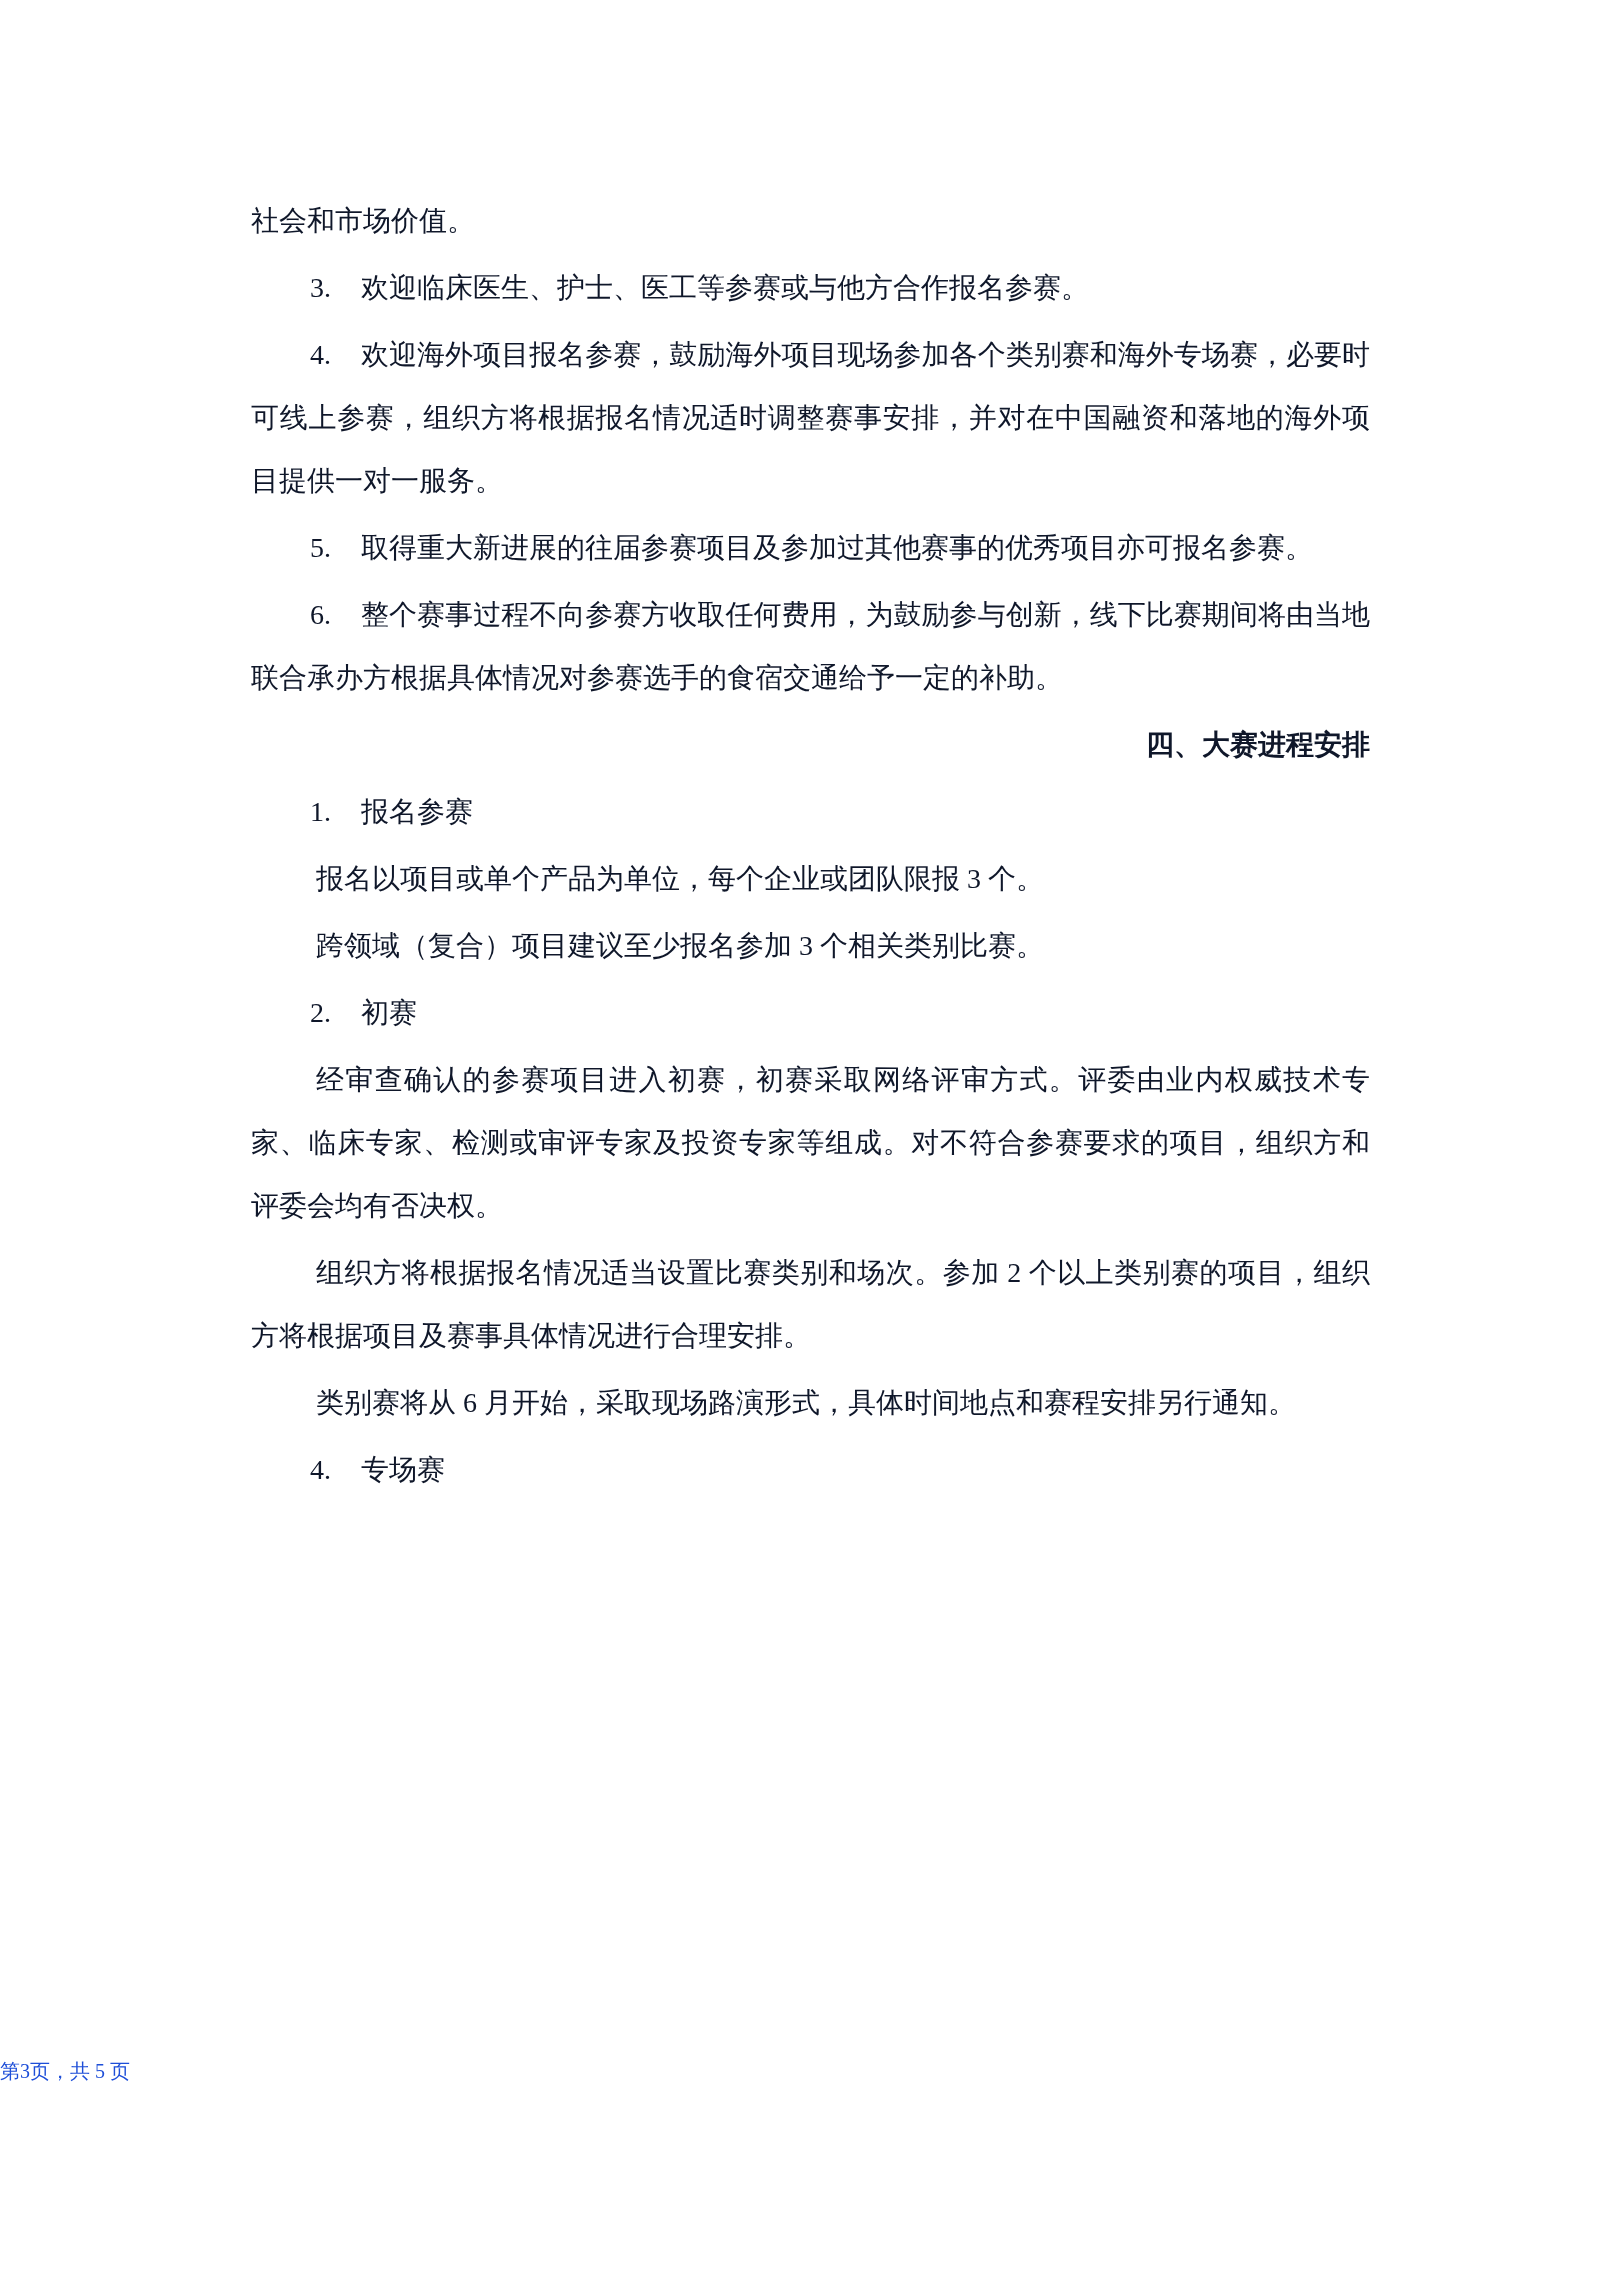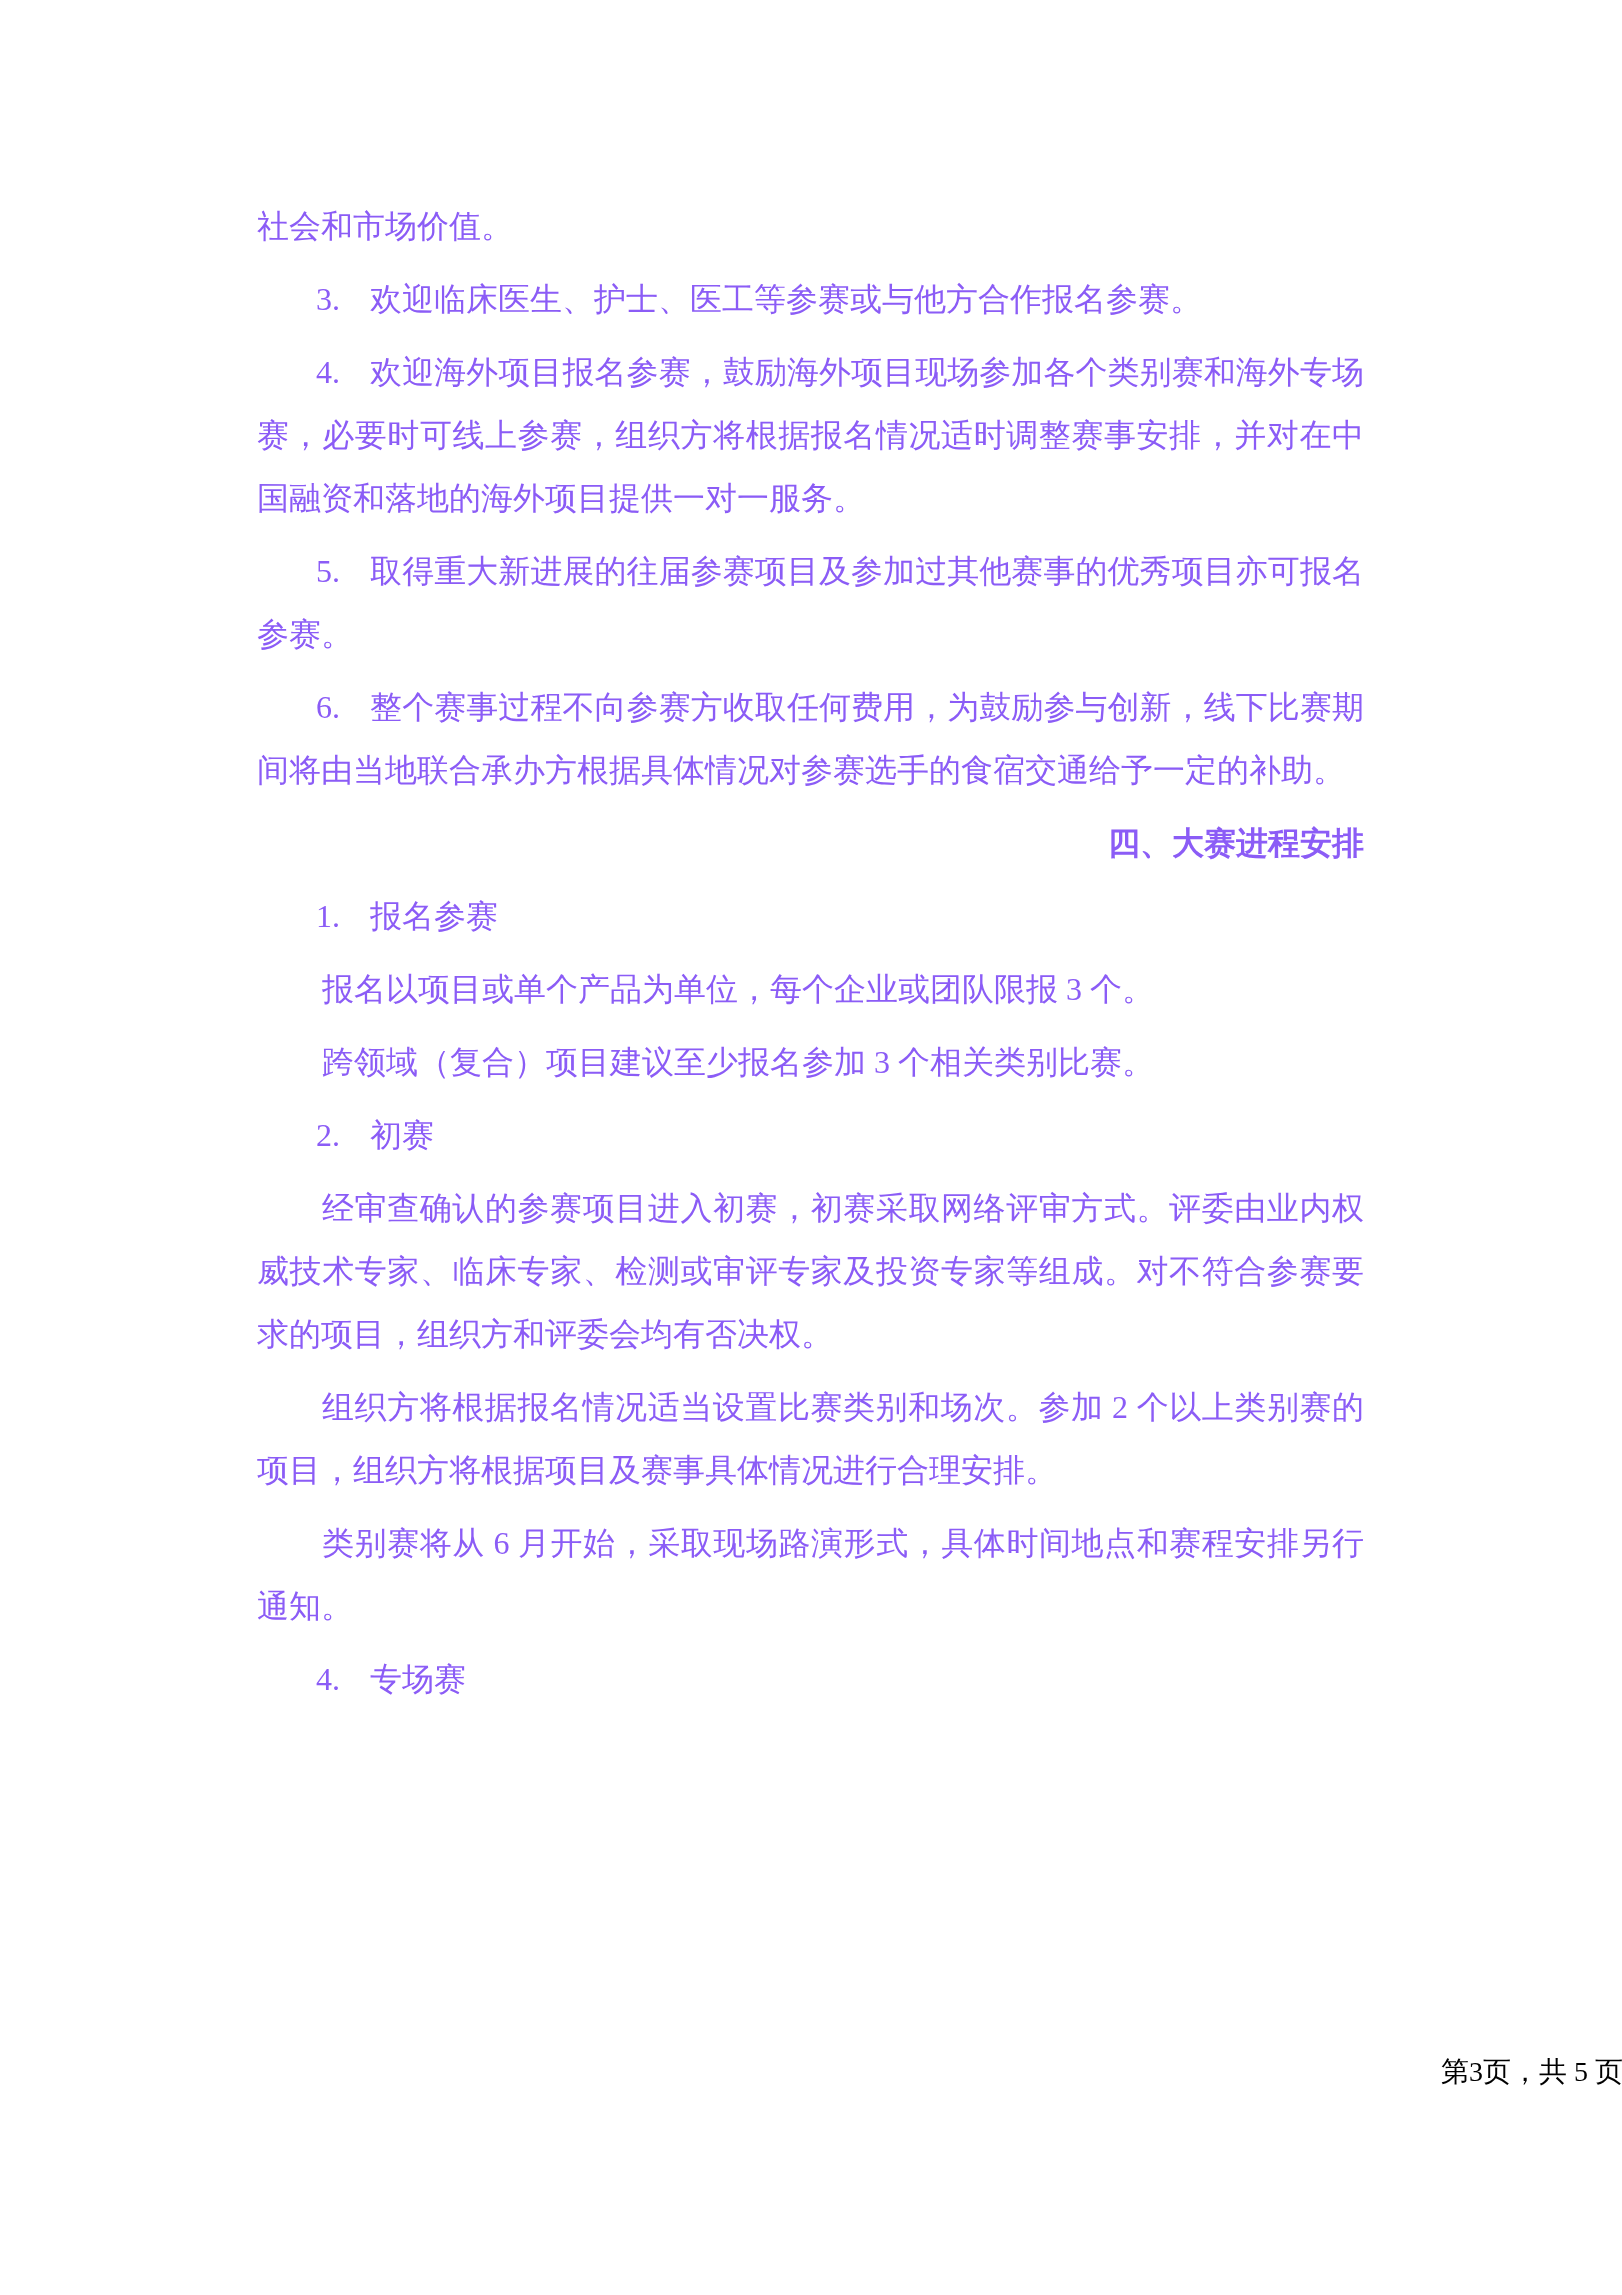--- a/index.html
+++ b/index.html
@@ -12,48 +12,48 @@
     color: #000000;
     overflow: hidden;
   }
   .content {
     position: absolute;
     left: 247px;
     top: 185px;
     width: 1127px;
   }
   .par {
-    margin: 10px;
+    margin: 4px;
     font-family: "Liberation Serif", "DejaVu Serif", serif;
-    font-size: 32px;
+    font-size: 28px;
     line-height: 63px;
     text-align: justify;
-    color: #8b5cf6;
+    color: #0f172a;
   }
   .par.plain   { text-indent: 0; }
   .par.indent  { text-indent: 65px; }
   .par.numbered{ text-indent: 59px; }
   .par.heading {
     text-indent: 59px;
     font-family: "Liberation Sans", "DejaVu Sans", sans-serif;
     font-weight: 700;
     text-align: right;
   }
   .num { margin-right: 30px; }
   .bold { font-weight: 700; }
   .footer {
     position: absolute;
     left: 0;
     top: 2053px;
     width: 100%;
-    text-align: right;
+    text-align: left;
     font-family: "Liberation Serif", "DejaVu Serif", serif;
-    font-size: 28px;
+    font-size: 20px;
     line-height: 37px;
-    color: #000000;
+    color: #1d4ed8;
   }
 </style>
 </head>
 <body>
 
 <div class="page">
   <div class="content">
       <p class="par plain"><span>社会和市场价值。</span></p>
       <p class="par numbered"><span class="num">3.</span><span>欢迎临床医生、护士、医工等参赛或与他方合作报名参赛。</span></p>
       <p class="par numbered"><span class="num">4.</span><span>欢迎海外项目报名参赛，鼓励海外项目现场参加各个类别赛和海外专场赛，必要时可线上参赛，组织方将根据报名情况适时调整赛事安排，并对在中国融资和落地的海外项目提供一对一服务。</span></p>

